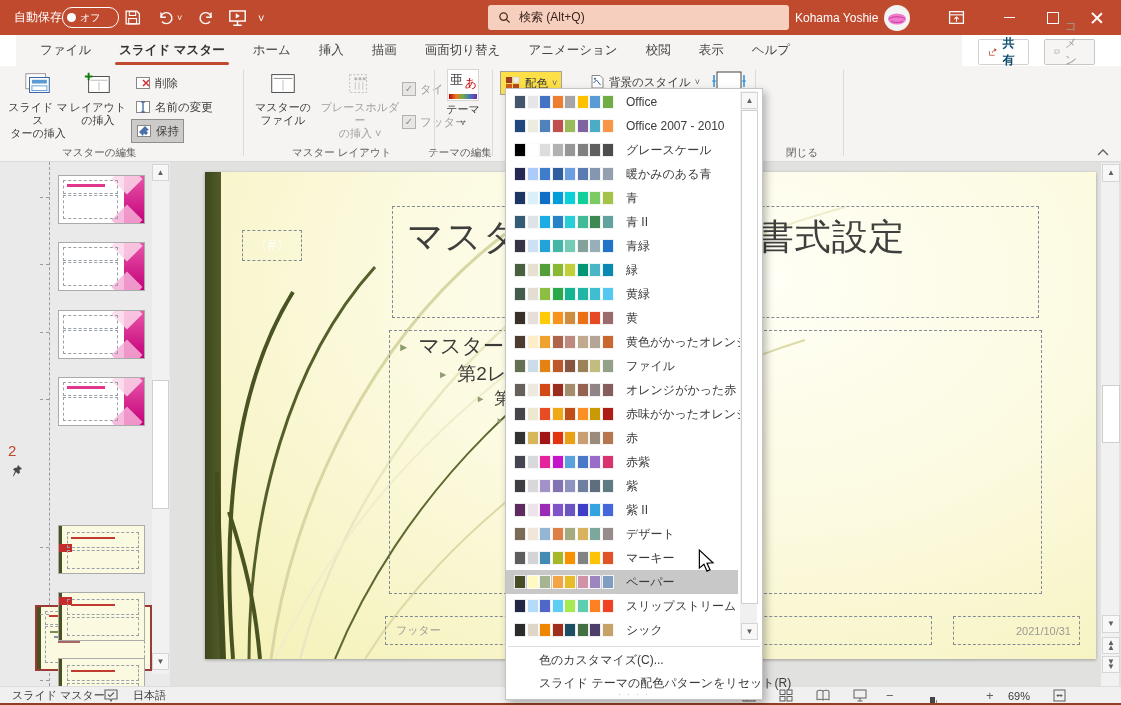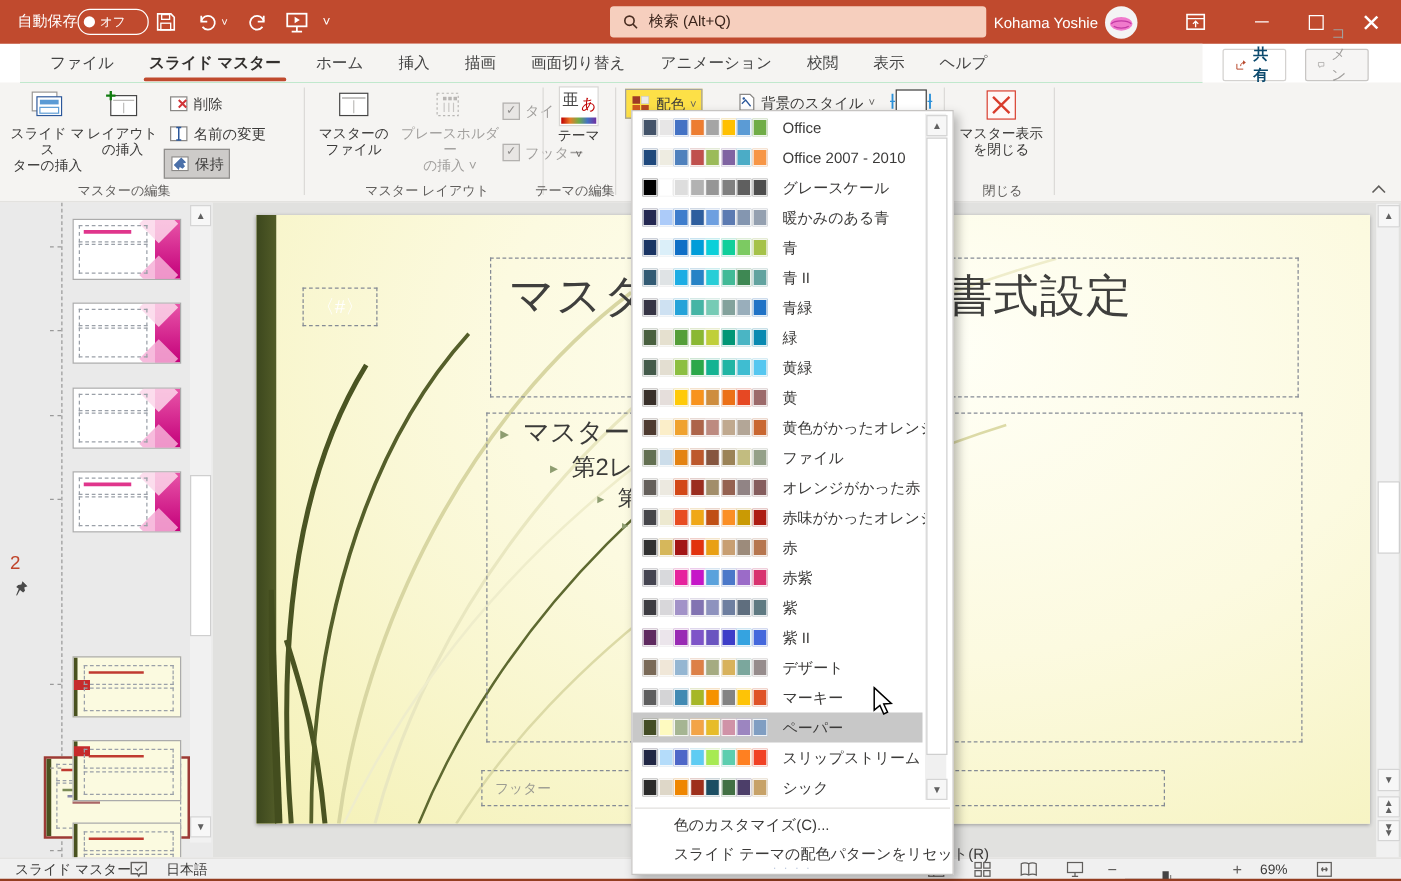--- a/index.html
+++ b/index.html
@@ -317,28 +317,20 @@
   </div>
   <div class="abs" style="left:712px;top:3px;width:34px;height:26px;">
     <svg width="34" height="26" viewBox="0 0 34 26">
         <rect x="5" y="3" width="24" height="18" fill="#fff" stroke="#444"></rect>
         <path d="M2 6v12M32 6v12" stroke="#2B90D9" stroke-width="1.5"></path>
         <path d="M0 12h4M30 12h4" stroke="#2B90D9"></path>
       </svg>
   </div>
   <div class="rsep" style="left:755px;"></div>
 
-  <div class="bigbtn" style="left:762px;width:78px;">
-    <svg width="30" height="30" viewBox="0 0 32 32">
-      <rect x="4" y="4" width="24" height="24" fill="#FEF8F7" stroke="#D83B2B"></rect>
-      <path d="M9 9l14 14M23 9L9 23" stroke="#D83B2B" stroke-width="2"></path>
-    </svg>
-    <div class="cap">マスター表示
-を閉じる</div>
-  </div>
   <div class="grp-label" style="left:786px;">閉じる</div>
   <div class="rsep" style="left:843px;"></div>
 
   <div class="abs" style="left:1096px;top:78px;width:14px;height:10px;">
     <svg width="14" height="10">
         <path d="M2 7l5-5 5 5" fill="none" stroke="#605E5C" stroke-width="1.3"></path>
       </svg>
   </div>
 </div>
 
@@ -451,20 +443,23 @@
       <span style="color:rgba(255,255,255,.95);font-size:15px;">〈#〉</span>
     </div>
     <div class="ph" style="left:187px;top:34px;width:645px;height:110px;">
       <div class="slide-title">マスター タイトルの書式設定</div>
     </div>
     <div class="ph" style="left:184px;top:158px;width:651px;height:262px;"></div>
     <div id="bullet-container"></div>
     <div class="ph" style="left:180px;top:444px;width:545px;height:27px;display:flex;align-items:center;">
       <span class="ph-gray" style="margin-left:10px;">フッター</span>
     </div>
+    <div class="ph" style="left:748px;top:444px;width:125px;height:27px;display:flex;align-items:center;justify-content:flex-end;">
+      <span class="ph-gray" style="margin-right:8px;">2021/10/31</span>
+    </div>
   <div class="bullet-line" style="left: 193px; top: 160px; font-size: 21px;">
         <span class="bullet-glyph">►</span>
         <span>マスター テキストの書式設定</span>
       </div>
       <div class="bullet-line" style="left: 233px; top: 189px; font-size: 19px;">
         <span class="bullet-glyph">►</span>
         <span>第2レベル</span>
       </div>
       <div class="bullet-line" style="left: 271px; top: 215px; font-size: 17px;">
         <span class="bullet-glyph">►</span>

